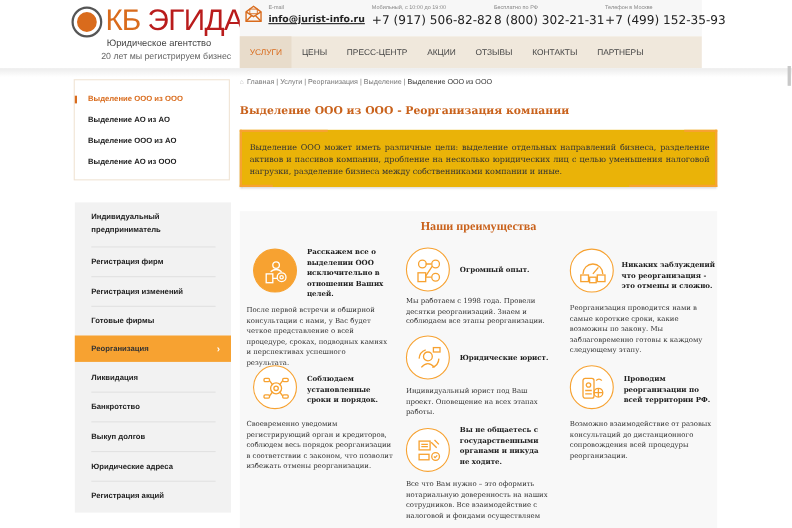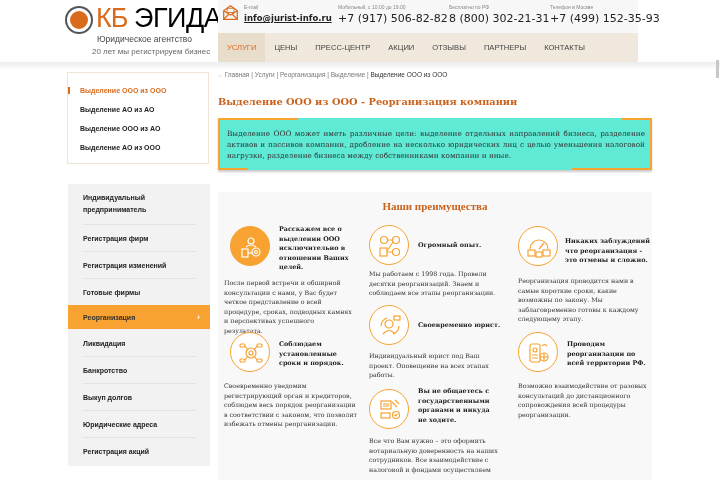--- a/index.html
+++ b/index.html
@@ -1,21 +1,21 @@
 <!DOCTYPE html>
 <html><head>
 <meta charset="utf-8">
 <style>
 *{box-sizing:border-box;margin:0;padding:0}
 body{width:720px;height:480px;overflow:hidden;background:#fff;font-family:"Liberation Sans",sans-serif;color:#222;position:relative}
 .header{position:absolute;left:0;top:0;width:720px;height:62px;background:#fff}
 .logo{position:absolute;left:67px;top:7px;width:150px}
 .logo-circle{position:absolute;left:0;top:1px;width:24px;height:24px;border-radius:50%;background:#d96b1c;border:3px solid #fff;box-shadow:0 0 0 2px #555}
 .logo-kb{position:absolute;left:29px;top:-4px;font-size:27px;color:#d96b1c;letter-spacing:-1px;font-family:"Liberation Sans",sans-serif}
-.logo-name{position:absolute;left:67px;top:-4px;font-size:27px;color:#000000;font-family:"Liberation Sans",sans-serif;letter-spacing:-0.5px}
+.logo-name{position:absolute;left:67px;top:-4px;font-size:27px;color:#b91c1c;font-family:"Liberation Sans",sans-serif;letter-spacing:-0.5px}
 .logo-sub{position:absolute;left:30px;top:27px;font-size:8.5px;color:#444;white-space:nowrap}
 .logo-tag{position:absolute;left:25px;top:40px;font-size:8px;color:#666;white-space:nowrap}
 .contacts{position:absolute;left:218px;top:0;width:420px;height:33px;background:#f7f7f7}
 .c-block{position:absolute;top:4px}
 .c-label{font-size:5px;color:#888;white-space:nowrap}
 .c-value{font-size:11px;color:#222;white-space:nowrap;margin-top:2px;font-family:"DejaVu Sans",sans-serif;font-weight:normal}
 .c-email{font-size:8.5px;text-decoration:underline;font-weight:bold;margin-top:3px}
 .mail-icon{position:absolute;left:4px;top:4px;width:17px;height:17px}
 .nav{position:absolute;left:218px;top:33px;width:420px;height:29px;background:#f0e8dc;display:flex;align-items:center}
 .nav-item{font-size:7.6px;color:#444;padding:0 7px;height:29px;line-height:29px;white-space:nowrap}
@@ -27,21 +27,21 @@
 .sub-item.active{color:#d96b1c;border-left:2px solid #d96b1c;padding-left:10px}
 .sidemenu{position:absolute;left:68px;top:184px;width:142px;height:282px;background:#f2f2f2}
 .side-item{position:absolute;left:0;width:142px;font-size:7px;font-weight:bold;color:#222;padding-left:15px;display:flex;align-items:center}
 .side-sep{position:absolute;left:15px;width:113px;height:1px;background:#e2e2e2}
 .side-item.active{background:#f7a231;color:#333}
 .side-chevron{position:absolute;right:10px;color:#fff;font-size:9px;font-weight:bold}
 .breadcrumb{position:absolute;left:218px;top:71px;font-size:6.5px;color:#777;white-space:nowrap}
 .breadcrumb .home{font-size:6px;color:#bbb;margin-right:3px}
 .breadcrumb .cur{color:#333}
 .page-title{position:absolute;left:218px;top:96px;font-family:"DejaVu Serif",serif;font-size:9.8px;font-weight:bold;color:#c9621c;white-space:nowrap}
-.intro{position:absolute;left:218px;top:118px;width:434px;height:52px;background:#5eead4;box-shadow:0 2px 2px #ccc}
+.intro{position:absolute;left:218px;top:118px;width:434px;height:52px;background:#eab308;box-shadow:0 2px 2px #ccc}
 .intro .c1{position:absolute;left:0;top:0;width:80px;height:2px;background:#f7a231}
 .intro .c2{position:absolute;left:0;top:0;width:2px;height:52px;background:#f7a231}
 .intro .c3{position:absolute;right:0;top:0;width:30px;height:2px;background:#f7a231}
 .intro .c4{position:absolute;right:0;top:0;width:2px;height:52px;background:#f7a231}
 .intro .c5{position:absolute;left:0;bottom:0;width:30px;height:2px;background:#f7a231}
 .intro .c6{position:absolute;right:0;bottom:0;width:80px;height:2px;background:#f7a231}
 .intro-text{position:absolute;left:9px;top:10px;width:418px;font-family:"DejaVu Serif",serif;font-size:7.3px;line-height:11px;color:#333;text-align:justify}
 .adv{position:absolute;left:218px;top:192px;width:434px;height:288px;background:#f8f8f8}
 .adv-title{position:absolute;left:0;top:8px;width:100%;text-align:center;font-family:Liberation Serif, serif;font-size:11px;font-weight:bold;color:#c9621c}
 .card-icon{position:absolute;width:40px;height:40px;border-radius:50%;border:1.3px solid #f7a231;background:#fff}
@@ -86,22 +86,22 @@
       <div class="c-value">+7 (499) 152-35-93</div>
     </div>
   </div>
 
   <nav class="nav">
     <div class="nav-item active" style="padding:0 9px">УСЛУГИ</div>
     <div class="nav-item" style="padding:0 9px">ЦЕНЫ</div>
     <div class="nav-item" style="padding:0 9px">ПРЕСС-ЦЕНТР</div>
     <div class="nav-item" style="padding:0 9px">АКЦИИ</div>
     <div class="nav-item" style="padding:0 9px">ОТЗЫВЫ</div>
+    <div class="nav-item" style="padding:0 9px">КОНТАКТЫ</div>
     <div class="nav-item" style="padding:0 9px">ПАРТНЕРЫ</div>
-    <div class="nav-item" style="padding:0 9px">КОНТАКТЫ</div>
   </nav>
 </div>
 
 <div class="main-shadow"></div>
 <div class="scroll-thumb"></div>
 
 <div class="submenu">
   <div class="sub-item active" style="top:14px">Выделение ООО из ООО</div>
   <div class="sub-item" style="top:33px">Выделение АО из АО</div>
   <div class="sub-item" style="top:52px">Выделение ООО из АО</div>
@@ -206,21 +206,21 @@
   <div class="card-body" style="left:300px;top:84px;width:130px">Реорганизация проводится нами в самые короткие сроки, какие возможны по закону. Мы заблаговременно готовы к каждому следующему этапу.</div>
 
   <div class="card-icon" style="left:151px;top:113px">
     <svg viewBox="0 0 24 24" fill="none" stroke="#f7a231" stroke-width="1.2">
         <circle cx="11" cy="10" r="4"></circle>
         <path d="M5 20 q6 -7 12 0"></path>
         <path d="M3 12 a9 9 0 0 1 6 -8 M21 12 a9 9 0 0 1 -6 8"></path>
         <rect x="16" y="2" width="6" height="4"></rect>
       </svg>
   </div>
-  <div class="card-head" style="left:200px;top:129px;width:90px">Своевременно юрист.</div>
+  <div class="card-head" style="left:200px;top:129px;width:90px">Юридические юрист.</div>
   <div class="card-body" style="left:151px;top:159px;width:130px">Индивидуальный юрист под Ваш проект. Оповещение на всех этапах работы.</div>
 
   <div class="card-icon" style="left:12px;top:140px">
     <svg viewBox="0 0 24 24" fill="none" stroke="#f7a231" stroke-width="1.2">
         <circle cx="12" cy="12" r="5"></circle>
         <circle cx="12" cy="12" r="2"></circle>
         <rect x="1" y="3" width="5" height="3" rx="1"></rect>
         <rect x="18" y="3" width="5" height="3" rx="1"></rect>
         <rect x="1" y="18" width="5" height="3" rx="1"></rect>
         <rect x="18" y="18" width="5" height="3" rx="1"></rect>

